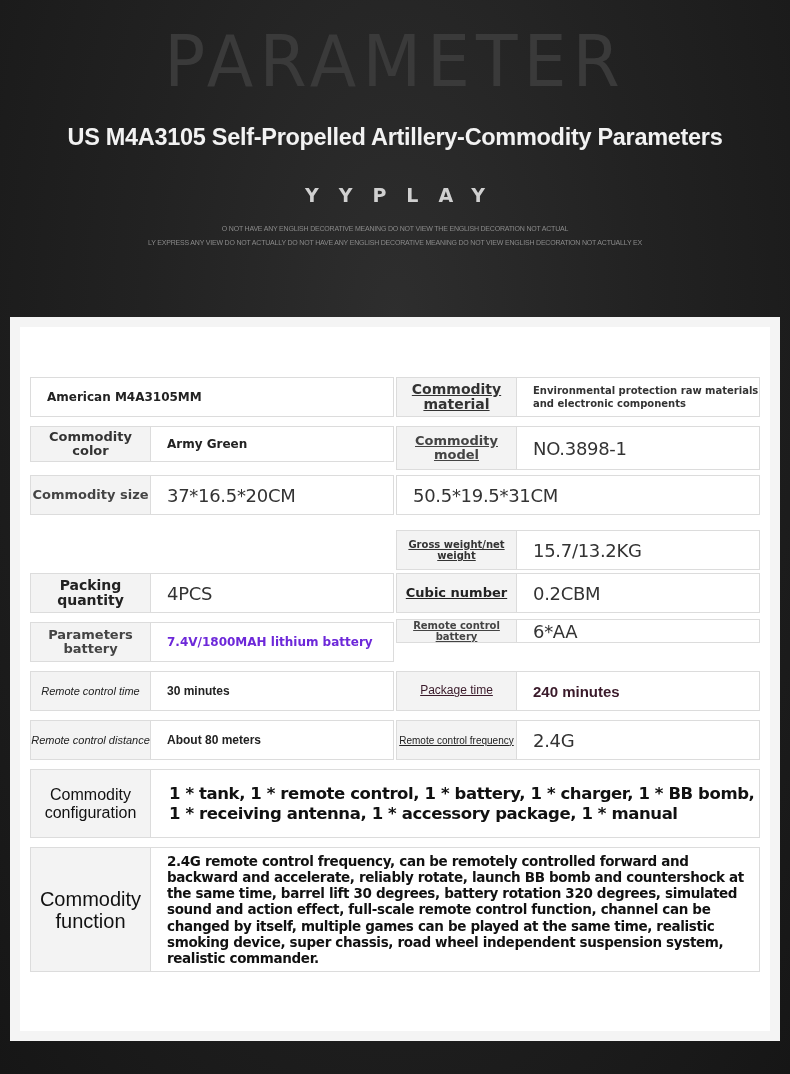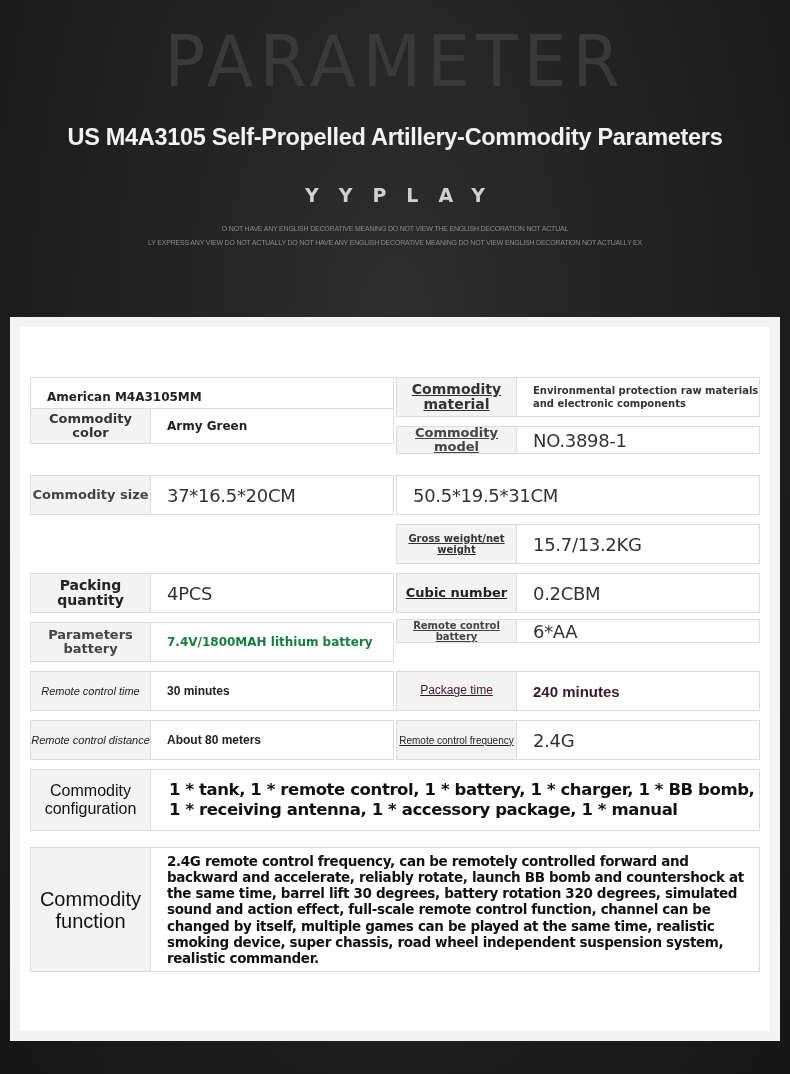--- a/index.html
+++ b/index.html
@@ -89,54 +89,54 @@
   <div class="panel-inner">
 
     <div class="cell-group" style="left:10px;top:50px;width:364px;height:40px;">
       <div class="val bold v13">American M4A3105MM</div>
     </div>
     <div class="cell-group" style="left:376px;top:50px;width:364px;height:40px;">
       <div class="lbl l-right fs14">Commodity material</div>
       <div class="val bold v10" style="color:#333;">Environmental protection raw materials and electronic components</div>
     </div>
 
-    <div class="cell-group" style="left:10px;top:81px;width:364px;height:36px;">
+    <div class="cell-group" style="left:10px;top:99px;width:364px;height:36px;">
       <div class="lbl l-left fs13">Commodity color</div>
       <div class="val bold v13">Army Green</div>
     </div>
-    <div class="cell-group" style="left:376px;top:99px;width:364px;height:28px;">
+    <div class="cell-group" style="left:376px;top:99px;width:364px;height:44px;">
       <div class="lbl l-right fs13" style="color:#444;">Commodity model</div>
       <div class="val light v18">NO.3898-1</div>
     </div>
 
     <div class="cell-group" style="left:10px;top:148px;width:364px;height:40px;">
       <div class="lbl l-left fs13" style="color:#444;">Commodity size</div>
       <div class="val light v18">37*16.5*20CM</div>
     </div>
     <div class="cell-group" style="left:376px;top:148px;width:364px;height:40px;">
       <div class="val light v18">50.5*19.5*31CM</div>
     </div>
 
-    <div class="cell-group" style="left:376px;top:197px;width:364px;height:40px;">
+    <div class="cell-group" style="left:376px;top:203px;width:364px;height:40px;">
       <div class="lbl l-right fs10">Gross weight/net weight</div>
       <div class="val light v18">15.7/13.2KG</div>
     </div>
 
     <div class="cell-group" style="left:10px;top:246px;width:364px;height:40px;">
       <div class="lbl l-left fs14" style="color:#222;">Packing quantity</div>
       <div class="val light v18">4PCS</div>
     </div>
     <div class="cell-group" style="left:376px;top:246px;width:364px;height:40px;">
       <div class="lbl l-right fs13" style="color:#222;">Cubic number</div>
       <div class="val light v18">0.2CBM</div>
     </div>
 
     <div class="cell-group" style="left:10px;top:295px;width:364px;height:40px;">
       <div class="lbl l-left fs13" style="color:#444;">Parameters battery</div>
-      <div class="val bold fs12" style="color:#15803d;">7.4V/1800MAH lithium battery</div>
+      <div class="val bold fs12" style="color:#6d28d9;">7.4V/1800MAH lithium battery</div>
     </div>
     <div class="cell-group" style="left:376px;top:292px;width:364px;height:24px;">
       <div class="lbl l-right fs10" style="color:#444;">Remote control battery</div>
       <div class="val light v18">6*AA</div>
     </div>
 
     <div class="cell-group" style="left:10px;top:344px;width:364px;height:40px;">
       <div class="lbl l-left fs11 narrow" style="font-weight:normal;color:#222;">Remote control time</div>
       <div class="val bold v13 narrow">30 minutes</div>
     </div>
@@ -147,21 +147,21 @@
 
     <div class="cell-group" style="left:10px;top:393px;width:364px;height:40px;">
       <div class="lbl l-left fs11 narrow" style="font-weight:normal;color:#222;">Remote control distance</div>
       <div class="val bold v13 narrow">About 80 meters</div>
     </div>
     <div class="cell-group" style="left:376px;top:393px;width:364px;height:40px;">
       <div class="lbl l-right fs10 narrow" style="font-weight:normal;color:#222;">Remote control frequency</div>
       <div class="val light v18 narrow" style="font-weight:normal;">2.4G</div>
     </div>
 
-    <div class="cell-group" style="left:10px;top:442px;width:730px;height:62px;">
+    <div class="cell-group" style="left:10px;top:442px;width:730px;height:69px;">
       <div class="lbl l-left narrow" style="font-size:16px;font-weight:normal;color:#111;justify-content:flex-end;padding-right:0;">Commodity configuration</div>
       <div class="val config-val narrow" style="color:#111;">1 * tank, 1 * remote control, 1 * battery, 1 * charger, 1 * BB bomb, 1 * receiving antenna, 1 * accessory package, 1 * manual</div>
     </div>
 
     <div class="cell-group" style="left:10px;top:520px;width:730px;height:125px;">
       <div class="lbl l-left narrow" style="font-size:20px;font-weight:normal;color:#111;">Commodity function</div>
       <div class="val func-val narrow" style="color:#111;">2.4G remote control frequency, can be remotely controlled forward and backward and accelerate, reliably rotate, launch BB bomb and countershock at the same time, barrel lift 30 degrees, battery rotation 320 degrees, simulated sound and action effect, full-scale remote control function, channel can be changed by itself, multiple games can be played at the same time, realistic smoking device, super chassis, road wheel independent suspension system, realistic commander.</div>
     </div>
 
   </div>

